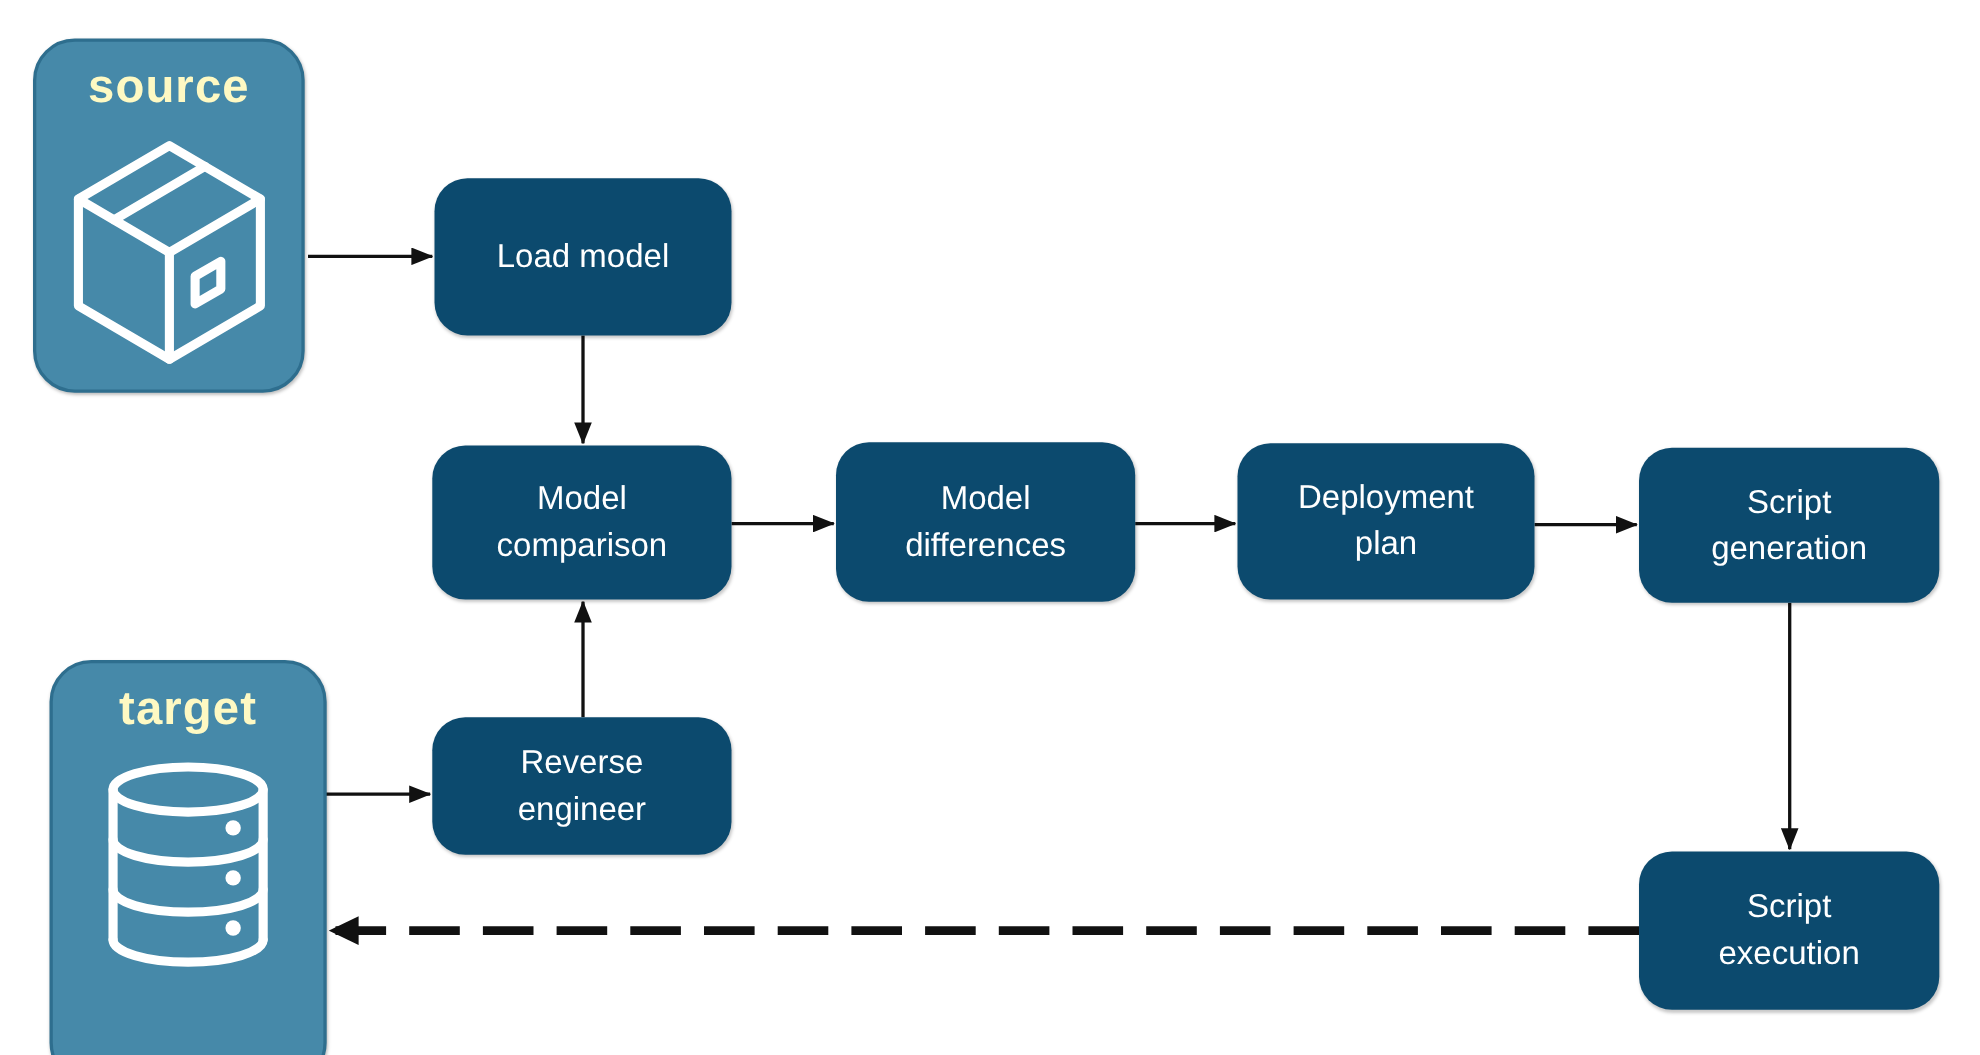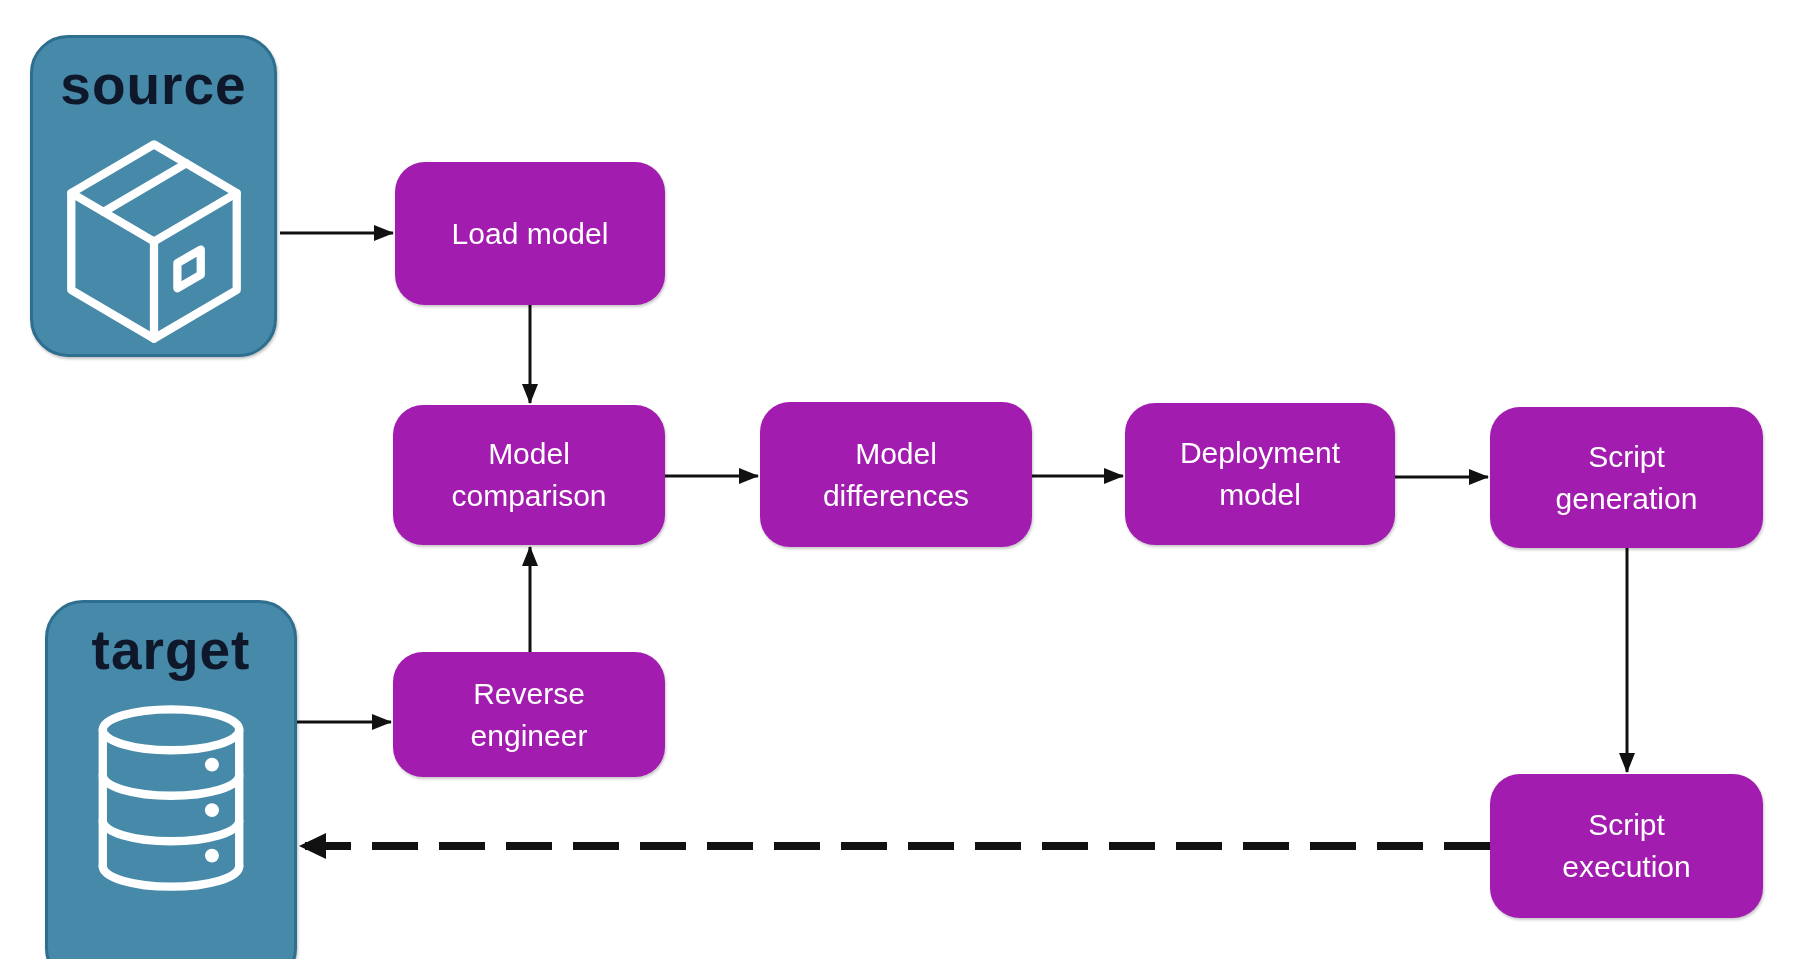--- a/index.html
+++ b/index.html
@@ -16,31 +16,31 @@
     position:absolute;
     background:#4689A9;
     border:3px solid #2E6E8E;
     border-radius:38px;
     box-sizing:border-box;
     display:flex;flex-direction:column;align-items:center;
     box-shadow:1px 2px 3px rgba(0,0,0,0.25);
   }
   .endpoint-title{
     margin-top:20px;
-    color:#0f172a;
-    font-size:55px;
+    color:#fef9c3;
+    font-size:43px;
     font-weight:bold;
     letter-spacing:1px;
     line-height:1.0;
   }
   .endpoint-icon{margin-top:26px;}
   
   .node{
     position:absolute;
-    background:#a21caf;
+    background:#0c4a6e;
     border-radius:30px;
     color:#ffffff;
     display:flex;align-items:center;justify-content:center;
     text-align:center;
     font-size:30px;
     line-height:1.4;
     white-space:pre-line;
     box-shadow:1px 2px 3px rgba(0,0,0,0.22);
   }
 </style>
@@ -104,21 +104,21 @@
 comparison</span>
   </div>
 
   <div class="node" style="left:760px;top:402px;width:272px;height:145px;">
     <span>Model
 differences</span>
   </div>
 
   <div class="node" style="left:1125px;top:403px;width:270px;height:142px;">
     <span>Deployment
-model</span>
+plan</span>
   </div>
 
   <div class="node" style="left:1490px;top:407px;width:273px;height:141px;">
     <span>Script
 generation</span>
   </div>
 
   <div class="node" style="left:393px;top:652px;width:272px;height:125px;">
     <span>Reverse
 engineer</span>

